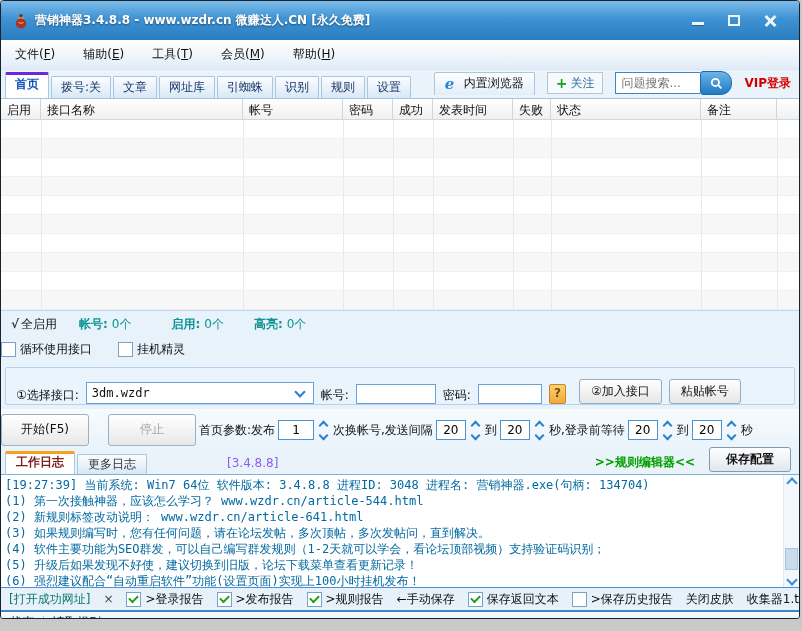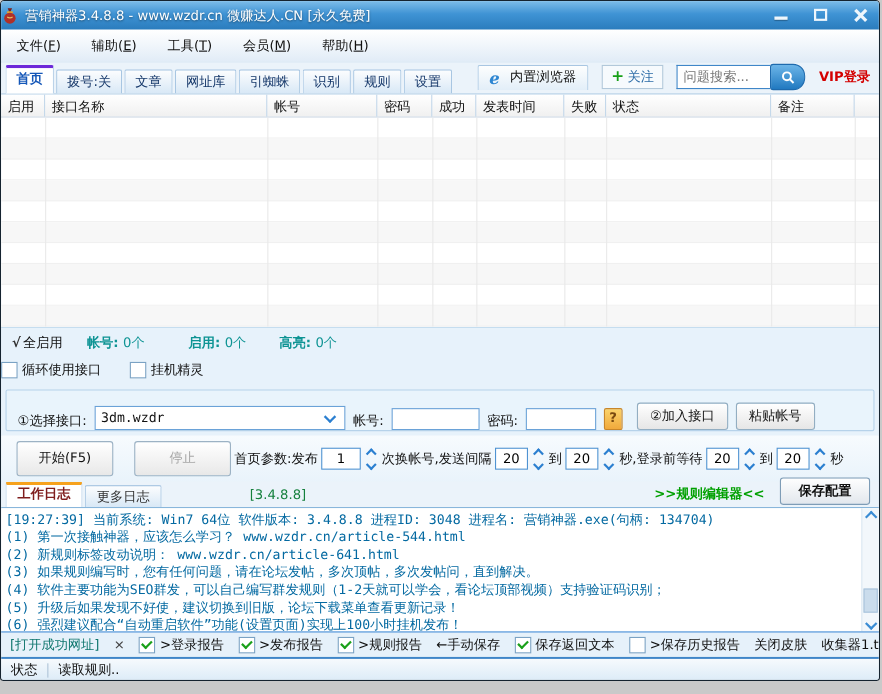--- a/index.html
+++ b/index.html
@@ -1,19 +1,19 @@
 <!DOCTYPE html>
 <html><head>
 <meta charset="utf-8">
 <style>
   html,body{margin:0;padding:0}
   body{width:802px;height:631px;overflow:hidden;background:#c9c9c9;font:12px "DejaVu Sans","Liberation Sans",sans-serif;color:#111}
   .window{width:798px;height:617px;border:1px solid #15232f;border-radius:4px 4px 3px 3px;background:#eef5fb;display:flex;flex-direction:column;overflow:hidden}
   
-  .titlebar{height:26px;flex:none;background:linear-gradient(#7cbce9,#3f93d4 45%,#2a7cbd);display:flex;align-items:center;padding:0 0;gap:6px;color:#fff;font-weight:normal;text-shadow:0 1px 2px rgba(0,0,0,.45)}
+  .titlebar{height:39px;flex:none;background:linear-gradient(#7cbce9,#3f93d4 45%,#2a7cbd);display:flex;align-items:center;padding:0 12px;gap:6px;color:#fff;font-weight:bold;text-shadow:0 1px 2px rgba(0,0,0,.45)}
   .app-icon{width:16px;height:16px;flex:none}
   .win-controls{margin-left:auto;display:flex;gap:22px;align-items:center;padding-right:10px}
   .wc{width:14px;height:12px;position:relative;cursor:default}
   .wc-min::after{content:"";position:absolute;left:1px;right:1px;bottom:2px;height:3px;background:#eef6fc;box-shadow:0 1px 1px rgba(0,0,0,.3)}
   .wc-max::after{content:"";position:absolute;left:1px;right:1px;top:0;bottom:1px;border:2px solid #eef6fc}
   .wc-close::before,.wc-close::after{content:"";position:absolute;left:6px;top:-1px;width:3px;height:14px;background:#eef6fc}
   .wc-close::before{transform:rotate(45deg)}
   .wc-close::after{transform:rotate(-45deg)}
   
   .menubar{height:29px;flex:none;background:linear-gradient(#ffffff,#e1ecf7);display:flex;align-items:center;gap:28px;padding-left:14px;border-bottom:1px solid #d8e6f2}
@@ -57,36 +57,36 @@
   .panel{margin:6px 4px 4px 4px;border:1px solid #b6d2ea;background:#e9f4fc;border-radius:2px;height:36px;flex:none;display:flex;align-items:flex-end;padding:0 10px;gap:7px}
   .dropdown{width:228px;height:22px;background:#fff;border:1px solid #6aa2d8;display:flex;align-items:center;padding:0 5px;justify-content:space-between;box-sizing:border-box;cursor:default}
   .dd-value{font:12px "DejaVu Sans Mono","Liberation Mono",monospace}
   .dd-chevron{width:6px;height:6px;border-right:2px solid #2b7fd0;border-bottom:2px solid #2b7fd0;transform:rotate(45deg);margin:-3px 4px 0 0}
   .fld{height:20px;border:1px solid #6aa2d8;width:80px;box-sizing:border-box;font:12px "DejaVu Sans",sans-serif;padding:0 3px;outline:none}
   .fld.pw{width:64px}
   .help-btn{width:15px;height:18px;background:linear-gradient(#fbd36a,#f0a93c);border:1px solid #c8862a;color:#7a4a10;font-weight:bold;text-align:center;line-height:17px;border-radius:2px;flex:none;cursor:default}
   .btn{border:1px solid #93aec2;background:linear-gradient(#ffffff,#e6e6e6);border-radius:3px;padding:3px 11px;white-space:nowrap;cursor:default}
   .btn.add{margin-left:6px}
   
-  .controls{height:42px;flex:none;display:flex;align-items:center;padding:0 14px;gap:3px;background:linear-gradient(#f7fbfe,#e9f3fb)}
+  .controls{height:42px;flex:none;display:flex;align-items:center;padding:0 0;gap:3px;background:linear-gradient(#f7fbfe,#e9f3fb)}
   .big-btn{width:86px;height:30px;border:1px solid #9cb2c4;background:linear-gradient(#ffffff,#e8e8e8);border-radius:3px;text-align:center;line-height:28px;flex:none;cursor:default}
   .big-btn.stop{color:#a6a6a6;margin-left:16px}
   .params-label{white-space:nowrap}
   .lbl{white-space:nowrap}
   .num{width:30px;height:20px;border:1px solid #4f93d2;text-align:center;font:12px "DejaVu Sans",sans-serif;box-sizing:border-box;flex:none;outline:none}
   .num.first{width:36px}
   .spin{display:inline-flex;flex-direction:column;justify-content:center;gap:3px;margin:0 3px;cursor:default}
   .spin i{display:block;width:5px;height:5px}
   .spin .up{border-left:2px solid #2b7fd0;border-top:2px solid #2b7fd0;transform:rotate(45deg)}
   .spin .dn{border-right:2px solid #2b7fd0;border-bottom:2px solid #2b7fd0;transform:rotate(45deg)}
   
   .logtabs{height:23px;flex:none;display:flex;align-items:flex-end;background:#ebf3fa;border-bottom:1px solid #7fb0d8;padding:0 4px}
   .logtab{height:19px;line-height:19px;padding:0 10px;margin-right:2px;background:linear-gradient(#fcfdfe,#d8e8f6);border:1px solid #a8c6e2;border-bottom:none;color:#333;border-radius:2px 2px 0 0;cursor:default}
   .logtab.active{background:#fff;border-top:3px solid #f6a21d;font-weight:bold;height:20px;line-height:16px;color:#7f1d1d}
-  .ver{color:#15803d;margin-left:78px;align-self:center;cursor:default}
+  .ver{color:#8b5cf6;margin-left:78px;align-self:center;cursor:default}
   .rule-editor{margin-left:auto;color:#00a000;font-weight:bold;align-self:center;cursor:default}
   .save-config{margin:0 4px 2px 14px;border:1px solid #7e9cb6;background:linear-gradient(#fefefe,#e2e7ed);border-radius:3px;padding:3px 16px;font-weight:bold;cursor:default}
   
   .logarea{height:112px;flex:none;background:#fff;display:flex;overflow:hidden}
   .loglines{flex:1;padding:2px 4px 0 4px;font:12px "DejaVu Sans Mono","Liberation Mono",monospace;line-height:16px;white-space:nowrap;overflow:hidden;color:#0369a1}
   .log-scroll{width:15px;flex:none;background:#f2f7fb;border-left:1px solid #dce8f2;display:flex;flex-direction:column;align-items:center;padding:4px 0 3px 0}
   .sc-arrow{width:6px;height:6px;flex:none;cursor:default}
   .sc-up{border-left:2px solid #3a8cd4;border-top:2px solid #3a8cd4;transform:rotate(45deg)}
   .sc-dn{border-right:2px solid #3a8cd4;border-bottom:2px solid #3a8cd4;transform:rotate(45deg)}
   .sc-space{flex:1}

